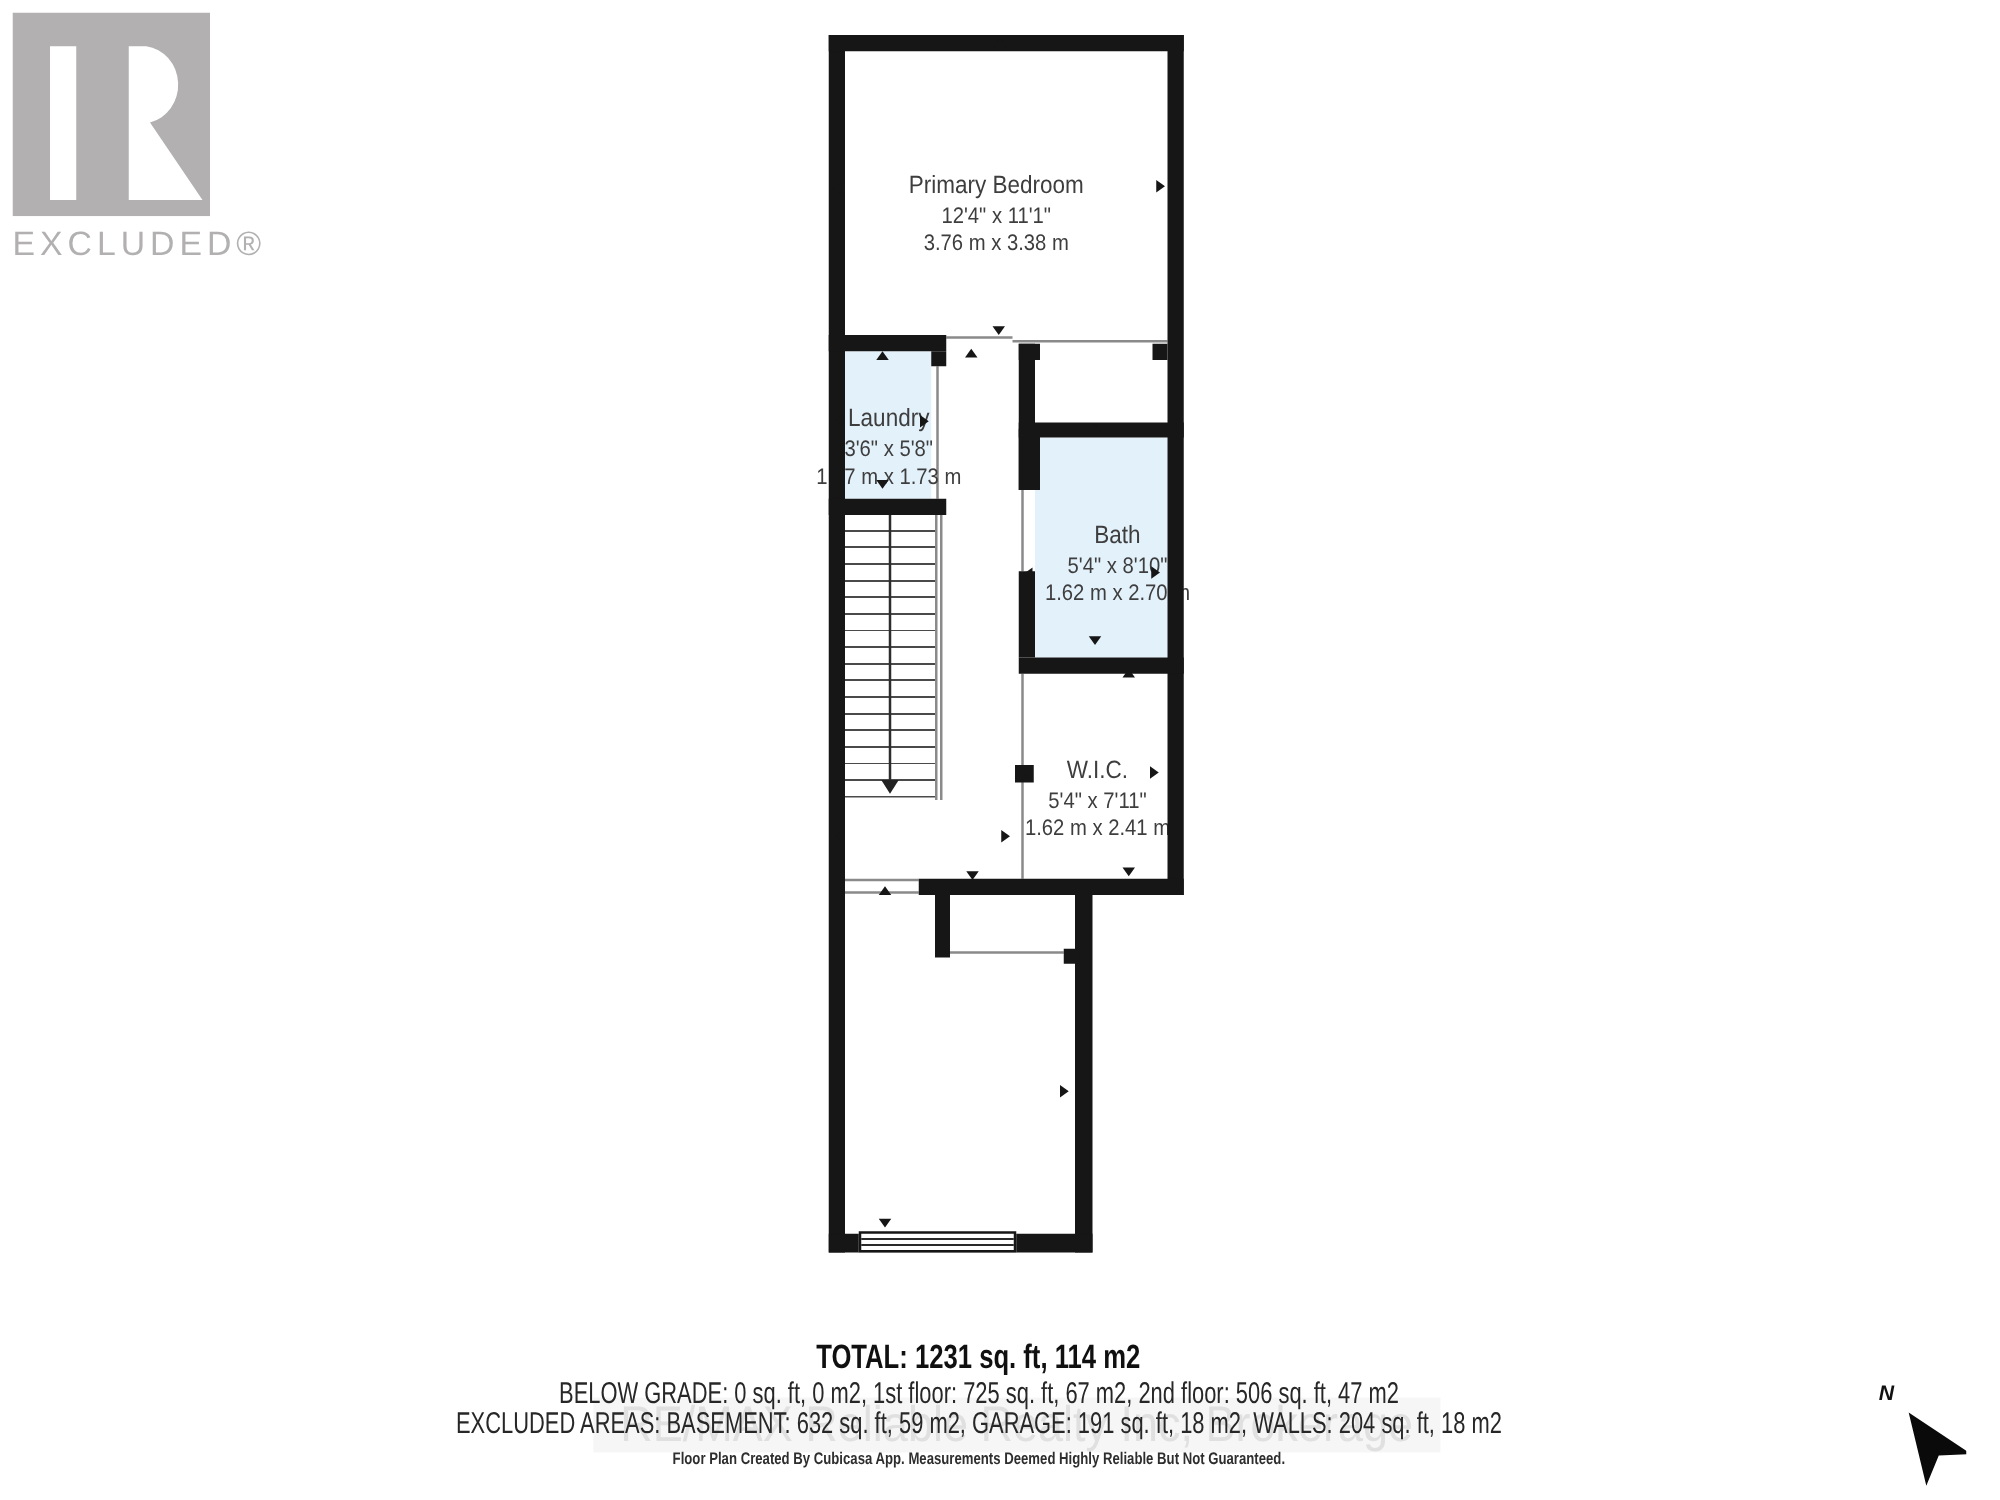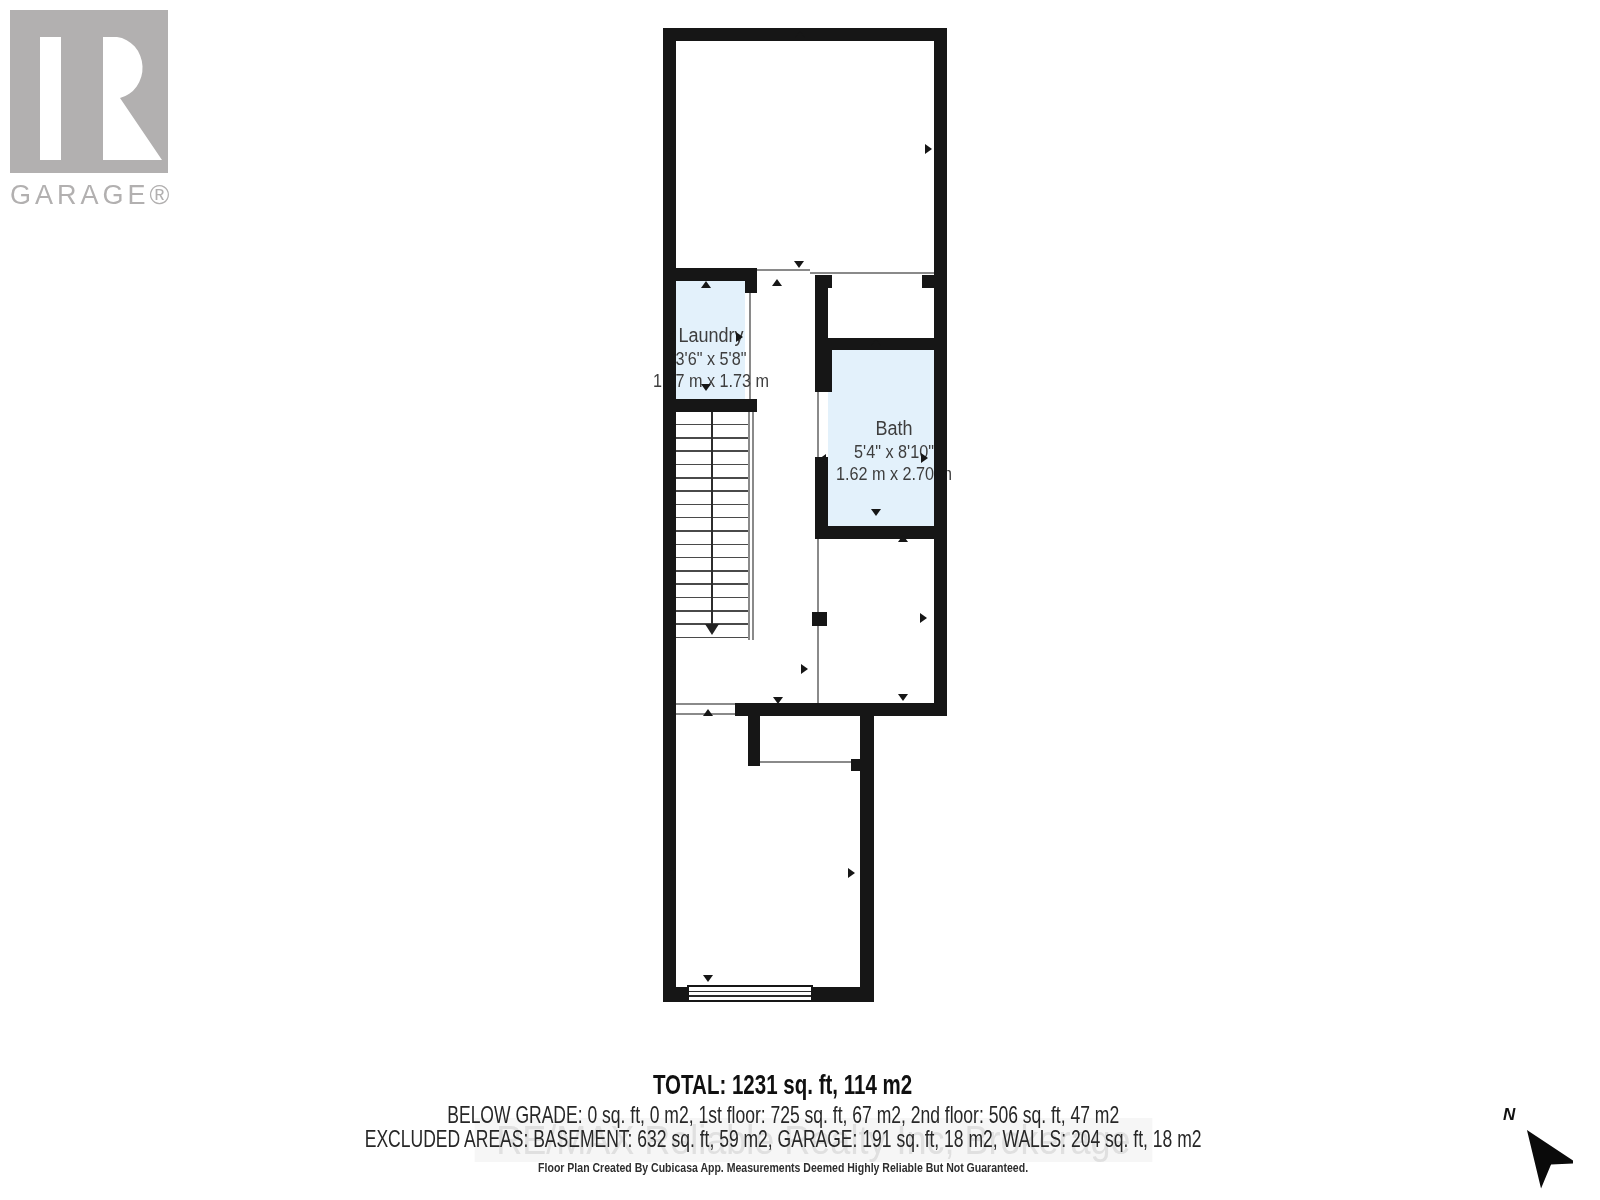--- a/index.html
+++ b/index.html
@@ -52,21 +52,21 @@
 <body>
 
 <div class="page">
 
   <div class="logo">
     <svg class="logo-box" viewBox="0 0 158 163" xmlns="http://www.w3.org/2000/svg">
       <rect width="158" height="163" fill="currentColor"></rect>
       <rect x="30" y="27" width="21" height="123" fill="#ffffff"></rect>
       <path d="M93,27 h14 a29,31 0 0 1 3,61 l42,62 H93 Z" fill="#ffffff"></path>
     </svg>
-    <div class="logo-text">GARAGE®</div>
+    <div class="logo-text">EXCLUDED®</div>
   </div>
 
   <div class="plan">
 
     <i class="fill" style="left:676px;top:281px;width:69px;height:118px"></i>
     <i class="fill" style="left:828px;top:350px;width:106px;height:176px"></i>
 
     <i class="stairs" style="left:676px;top:412px;width:72px;height:226px"></i>
     <i class="tl" style="left:748px;top:412px;width:2px;height:228px"></i>
     <i class="tl" style="left:752px;top:412px;width:2px;height:228px"></i>
@@ -75,29 +75,39 @@
 
     <i class="tl" style="left:757px;top:269px;width:53px;height:2px"></i>
     <i class="tl" style="left:810px;top:272px;width:124px;height:2px"></i>
     <i class="tl" style="left:749px;top:293px;width:2px;height:106px"></i>
     <i class="tl" style="left:817px;top:392px;width:2px;height:65px"></i>
     <i class="tl" style="left:817px;top:539px;width:2px;height:164px"></i>
     <i class="tl" style="left:676px;top:703px;width:59px;height:2px"></i>
     <i class="tl" style="left:676px;top:713px;width:59px;height:2px"></i>
     <i class="tl" style="left:760px;top:761px;width:91px;height:2px"></i>
 
+    <div class="rlabel" style="left:797px;top:135px">
+      <div class="rname">Primary Bedroom</div>
+      <div class="rdim">12'4" x 11'1"</div>
+      <div class="rdim">3.76 m x 3.38 m</div>
+    </div>
     <div class="rlabel" style="left:711px;top:322px">
       <div class="rname">Laundry</div>
       <div class="rdim">3'6" x 5'8"</div>
       <div class="rdim">1.07 m x 1.73 m</div>
     </div>
     <div class="rlabel" style="left:894px;top:415px">
       <div class="rname">Bath</div>
       <div class="rdim">5'4" x 8'10"</div>
       <div class="rdim">1.62 m x 2.70 m</div>
+    </div>
+    <div class="rlabel" style="left:878px;top:603px">
+      <div class="rname">W.I.C.</div>
+      <div class="rdim">5'4" x 7'11"</div>
+      <div class="rdim">1.62 m x 2.41 m</div>
     </div>
 
     <i class="w" style="left:663px;top:28px;width:13px;height:974px"></i>
     <i class="w" style="left:663px;top:28px;width:284px;height:13px"></i>
     <i class="w" style="left:934px;top:28px;width:13px;height:688px"></i>
     <i class="w" style="left:663px;top:268px;width:94px;height:13px"></i>
     <i class="w" style="left:815px;top:275px;width:17px;height:13px"></i>
     <i class="w" style="left:922px;top:275px;width:12px;height:13px"></i>
     <i class="w" style="left:745px;top:281px;width:12px;height:12px"></i>
     <i class="w" style="left:663px;top:399px;width:94px;height:13px"></i>

